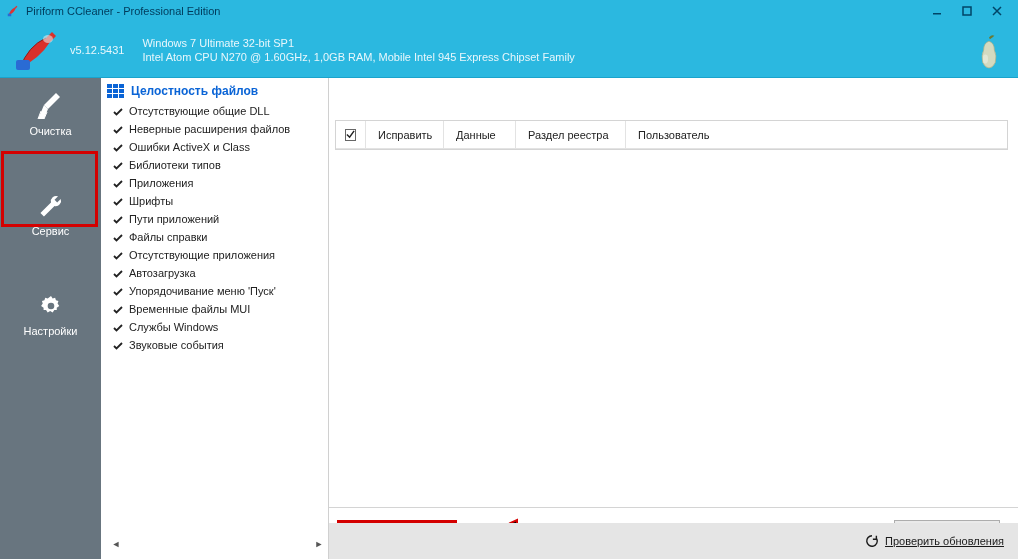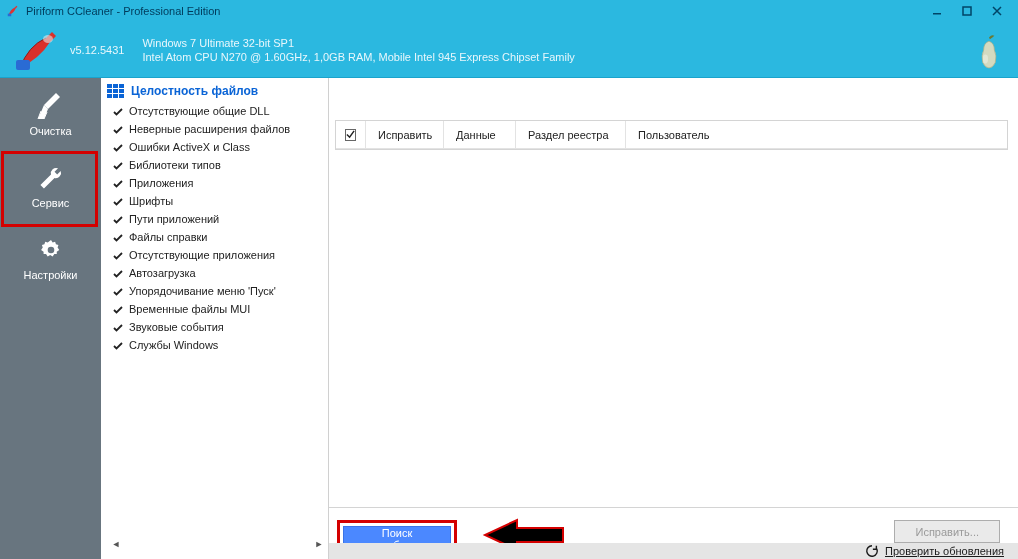--- a/index.html
+++ b/index.html
@@ -43,21 +43,21 @@
 .tableheader .chkbox { width: 12px; height: 12px; border:1px solid #666; display:flex; align-items:center; justify-content:center; }
 .tableheader .chkbox svg { width:9px; height:9px; }
 
 .bottombar { height: 52px; border-top: 1px solid #d4d4d4; margin: 0; padding: 12px 18px 0 8px; display:flex; align-items:flex-start; position:relative; }
 .bottombar .btn { height: 23px; font-size: 11px; border:1px solid #adadad; background:#eaeaea; color:#555; padding: 0 20px; cursor:pointer; border-radius:0; }
 .bottombar .btn.primary { background:#4b88ff; border-color:#3a73e6; color:#fff; height:25px; }
 .bottombar .btn.disabled { color:#9a9a9a; cursor:default; }
 .bottombar .redframe { border: 3px solid #d40000; padding: 3px; display:inline-flex; }
 .bottombar .arrow { margin: -2px 0 0 20px; }
 
-.statusbar { position:absolute; bottom:0; left:0; right:0; height:16px; background:#e5e5e5; display:flex; align-items:center; justify-content:flex-end; padding:0 14px; font-size:11px; color:#1a1a1a; }
+.statusbar { position:absolute; bottom:0; left:0; right:0; height:36px; background:#e5e5e5; display:flex; align-items:center; justify-content:flex-end; padding:0 14px; font-size:11px; color:#1a1a1a; }
 .statusbar .upd { text-decoration: underline; display:flex; align-items:center; cursor:pointer; }
 .statusbar .upd svg { width:14px; height:14px; margin-right:6px; }
 
 .nav-red-outline { position:absolute; border:3px solid #d40000; pointer-events:none; }
 </style>
 </head>
 <body>
 
 <div class="titlebar">
   <span class="title-icon">
@@ -102,21 +102,21 @@
     <svg viewBox="0 0 38 42" width="34" height="40">
       <path d="M19 6 Q22 2 25 4 Q23 6 20 8" fill="#6b7a33"></path>
       <path d="M19 10 Q13 12 13 20 Q10 26 12 34 Q15 40 19 40 Q23 40 26 34 Q28 26 25 20 Q25 12 19 10" fill="#d4dac0" stroke="#a8b08a" stroke-width="0.8"></path>
       <ellipse cx="15" cy="30" rx="3" ry="5" fill="#fff" opacity=".35"></ellipse>
     </svg>
   </div>
 </div>
 
 <div class="body">
 
-  <div class="sidebar" style="position:relative;">
+  <div class="sidebar" style="position:relative;gap:28px;">
     <div class="navitem">
       <div class="ico">
         <svg viewBox="0 0 34 30" width="34" height="30">
             <path d="M22 2 L26 6 L14 18 L10 14 Z" fill="#fff"></path>
             <path d="M4 28 L10 14 L14 18 L10 28 Z" fill="#fff"></path>
             <path d="M4 28 L7 20 M7 28 L10 20 M10 28 L13 21" stroke="#fff" stroke-width="1" fill="none"></path>
           </svg>
       </div>
       <span>Очистка</span>
     </div>
@@ -225,27 +225,27 @@
         <div class="chk">
           <span class="tick"><svg viewBox="0 0 10 8" width="10" height="8">
               <path d="M1 4 L3.5 6.5 L9 1" stroke="#222" stroke-width="1.8" fill="none"></path>
             </svg></span>
           <span>Временные файлы MUI</span>
         </div>
         <div class="chk">
           <span class="tick"><svg viewBox="0 0 10 8" width="10" height="8">
               <path d="M1 4 L3.5 6.5 L9 1" stroke="#222" stroke-width="1.8" fill="none"></path>
             </svg></span>
+          <span>Службы Windows</span>
+        </div>
+        <div class="chk">
+          <span class="tick"><svg viewBox="0 0 10 8" width="10" height="8">
+              <path d="M1 4 L3.5 6.5 L9 1" stroke="#222" stroke-width="1.8" fill="none"></path>
+            </svg></span>
           <span>Звуковые события</span>
-        </div>
-        <div class="chk">
-          <span class="tick"><svg viewBox="0 0 10 8" width="10" height="8">
-              <path d="M1 4 L3.5 6.5 L9 1" stroke="#222" stroke-width="1.8" fill="none"></path>
-            </svg></span>
-          <span>Службы Windows</span>
         </div>
       </div>
     <div class="hscroll">
       <div class="arr">◄</div>
       <div class="track"></div>
       <div class="arr">►</div>
     </div>
   </div>
 
   <div class="mainpanel">

